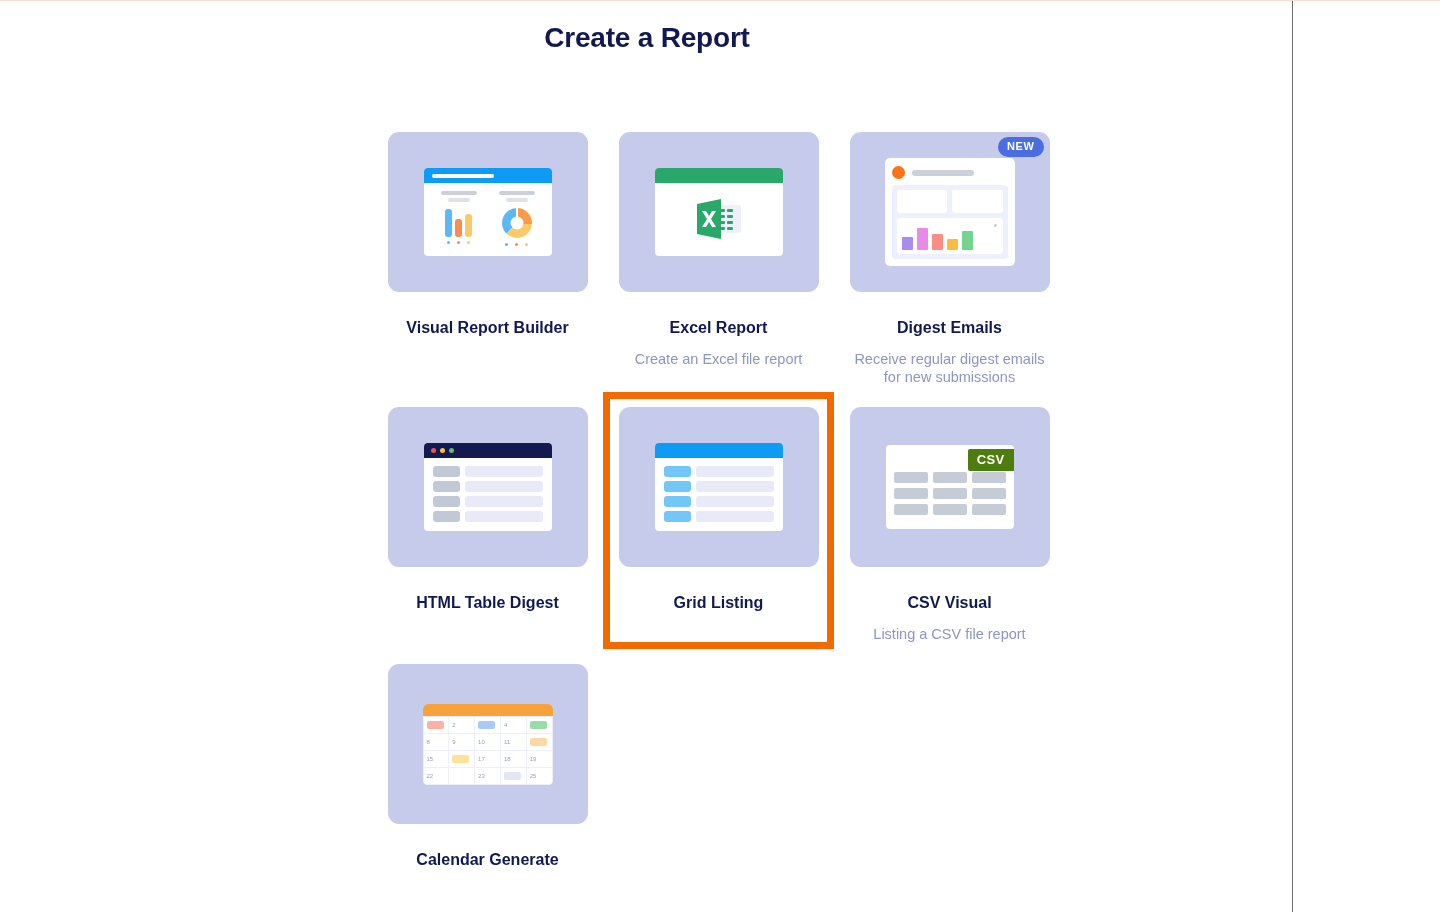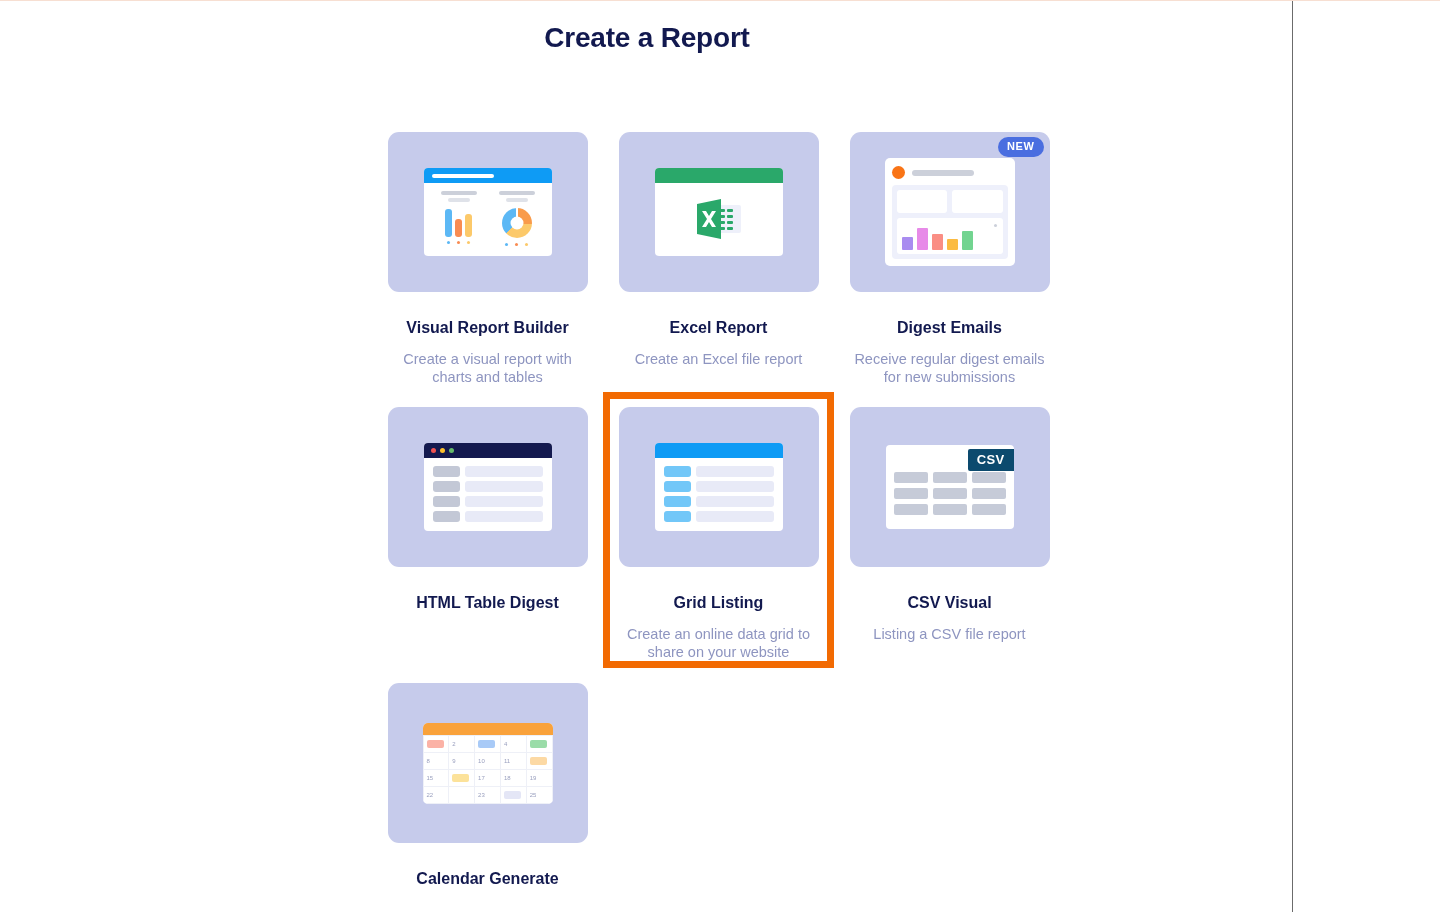--- a/index.html
+++ b/index.html
@@ -60,21 +60,21 @@
     padding-bottom: 6px;
     display: flex;
     flex-direction: column;
     align-items: center;
     background: #ffffff;
     cursor: pointer;
   }
   .card.selected {
     border: 7px solid #f26a02;
     padding-top: 8px;
-    padding-bottom: 0px;
+    padding-bottom: 16px;
   }
   .icon-tile {
     width: 200px;
     height: 160px;
     background: #c6cbeb;
     border-radius: 11px;
     position: relative;
     display: flex;
     align-items: center;
     justify-content: center;
@@ -190,21 +190,21 @@
 
   
   .gridl .win-bar { background: #0e9bf5; }
   .gridl .win-body { height: 73px; padding: 8px 9px; }
   .gridl .row { display: flex; gap: 5px; margin-bottom: 4px; }
   .gridl .row .k { width: 27px; height: 11px; background: #72c7f8; border-radius: 3px; }
   .gridl .row .v { flex: 1; height: 11px; background: #e8eaf7; border-radius: 3px; }
   .csv .csvtop { height: 27px; position: relative; }
   .csv .csvbadge {
     position: absolute; right: 0; top: 4px;
-    background: #0c4a6e; color: #ffffff;
+    background: #4d7c0f; color: #ffffff;
     font-size: 13px; font-weight: bold;
     padding: 3px 9px 4px 9px;
     border-radius: 2px 0 0 2px;
     letter-spacing: 0.3px;
   }
   .csv .gridbody { padding: 0 8px 9px 8px; }
   .csv .grow { display: flex; gap: 5px; margin-bottom: 5px; }
   .csv .grow span { flex: 1; height: 11px; background: #c6cbd8; border-radius: 2px; display: block; }
 
   
@@ -268,21 +268,20 @@
                   <div class="dots" style="margin-top:5px">
                     <i style="background:#5cb8f5"></i>
                       <i style="background:#f98c52"></i>
                       <i style="background:#fcc96a"></i>
                   </div>
                 </div>
               </div>
             </div>
           </div>
           <div class="card-title">Visual Report Builder</div>
-          <div class="card-desc">Create a visual report with charts and tables</div>
         </div>
 
         <div class="card">
           <div class="icon-tile">
             <div class="win excel">
               <div class="win-bar"></div>
               <div class="win-body">
                 <svg width="60" height="48" viewBox="0 0 60 48">
                   <rect x="26" y="10" width="26" height="28" rx="2" fill="#eef0fa"></rect>
                   <g fill="#2aa86a">
@@ -387,21 +386,20 @@
                     <span class="v"></span>
                   </div>
                 <div class="row">
                     <span class="k"></span>
                     <span class="v"></span>
                   </div>
               </div>
             </div>
           </div>
           <div class="card-title">Grid Listing</div>
-          <div class="card-desc">Create an online data grid to share on your website</div>
         </div>
 
         <div class="card">
           <div class="icon-tile">
             <div class="win csv">
               <div class="csvtop">
                 <span class="csvbadge">CSV</span>
               </div>
               <div class="gridbody">
                 <div class="grow">

